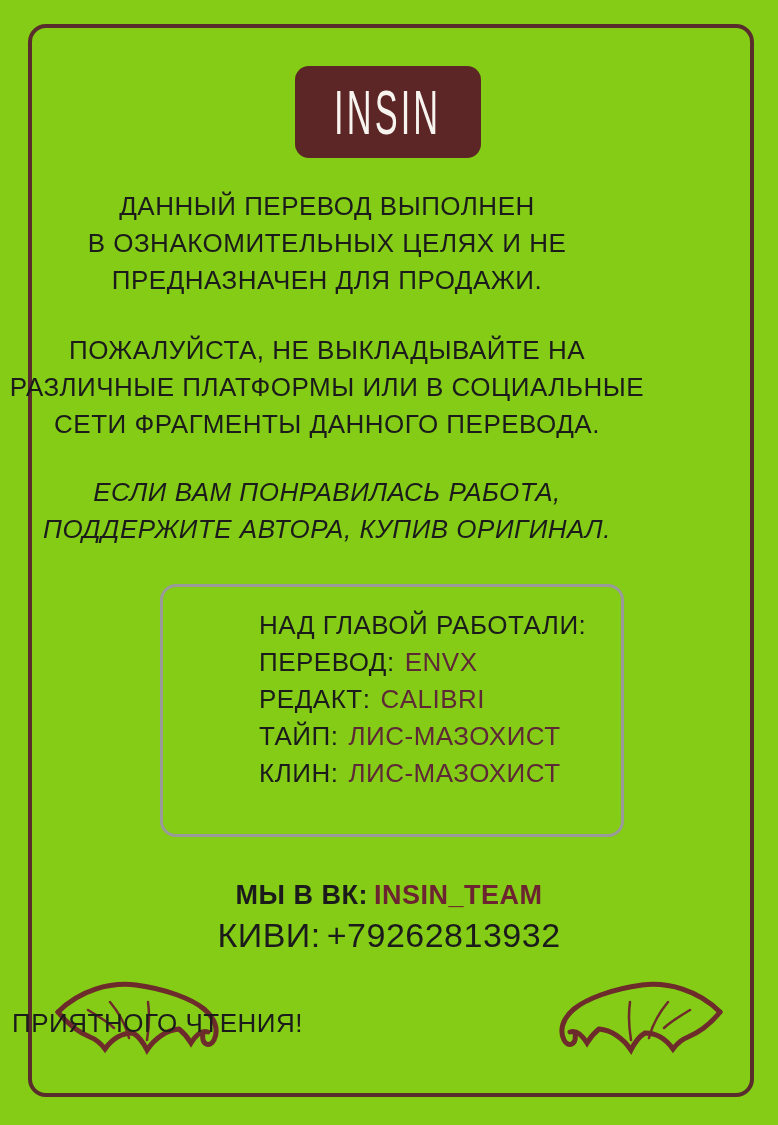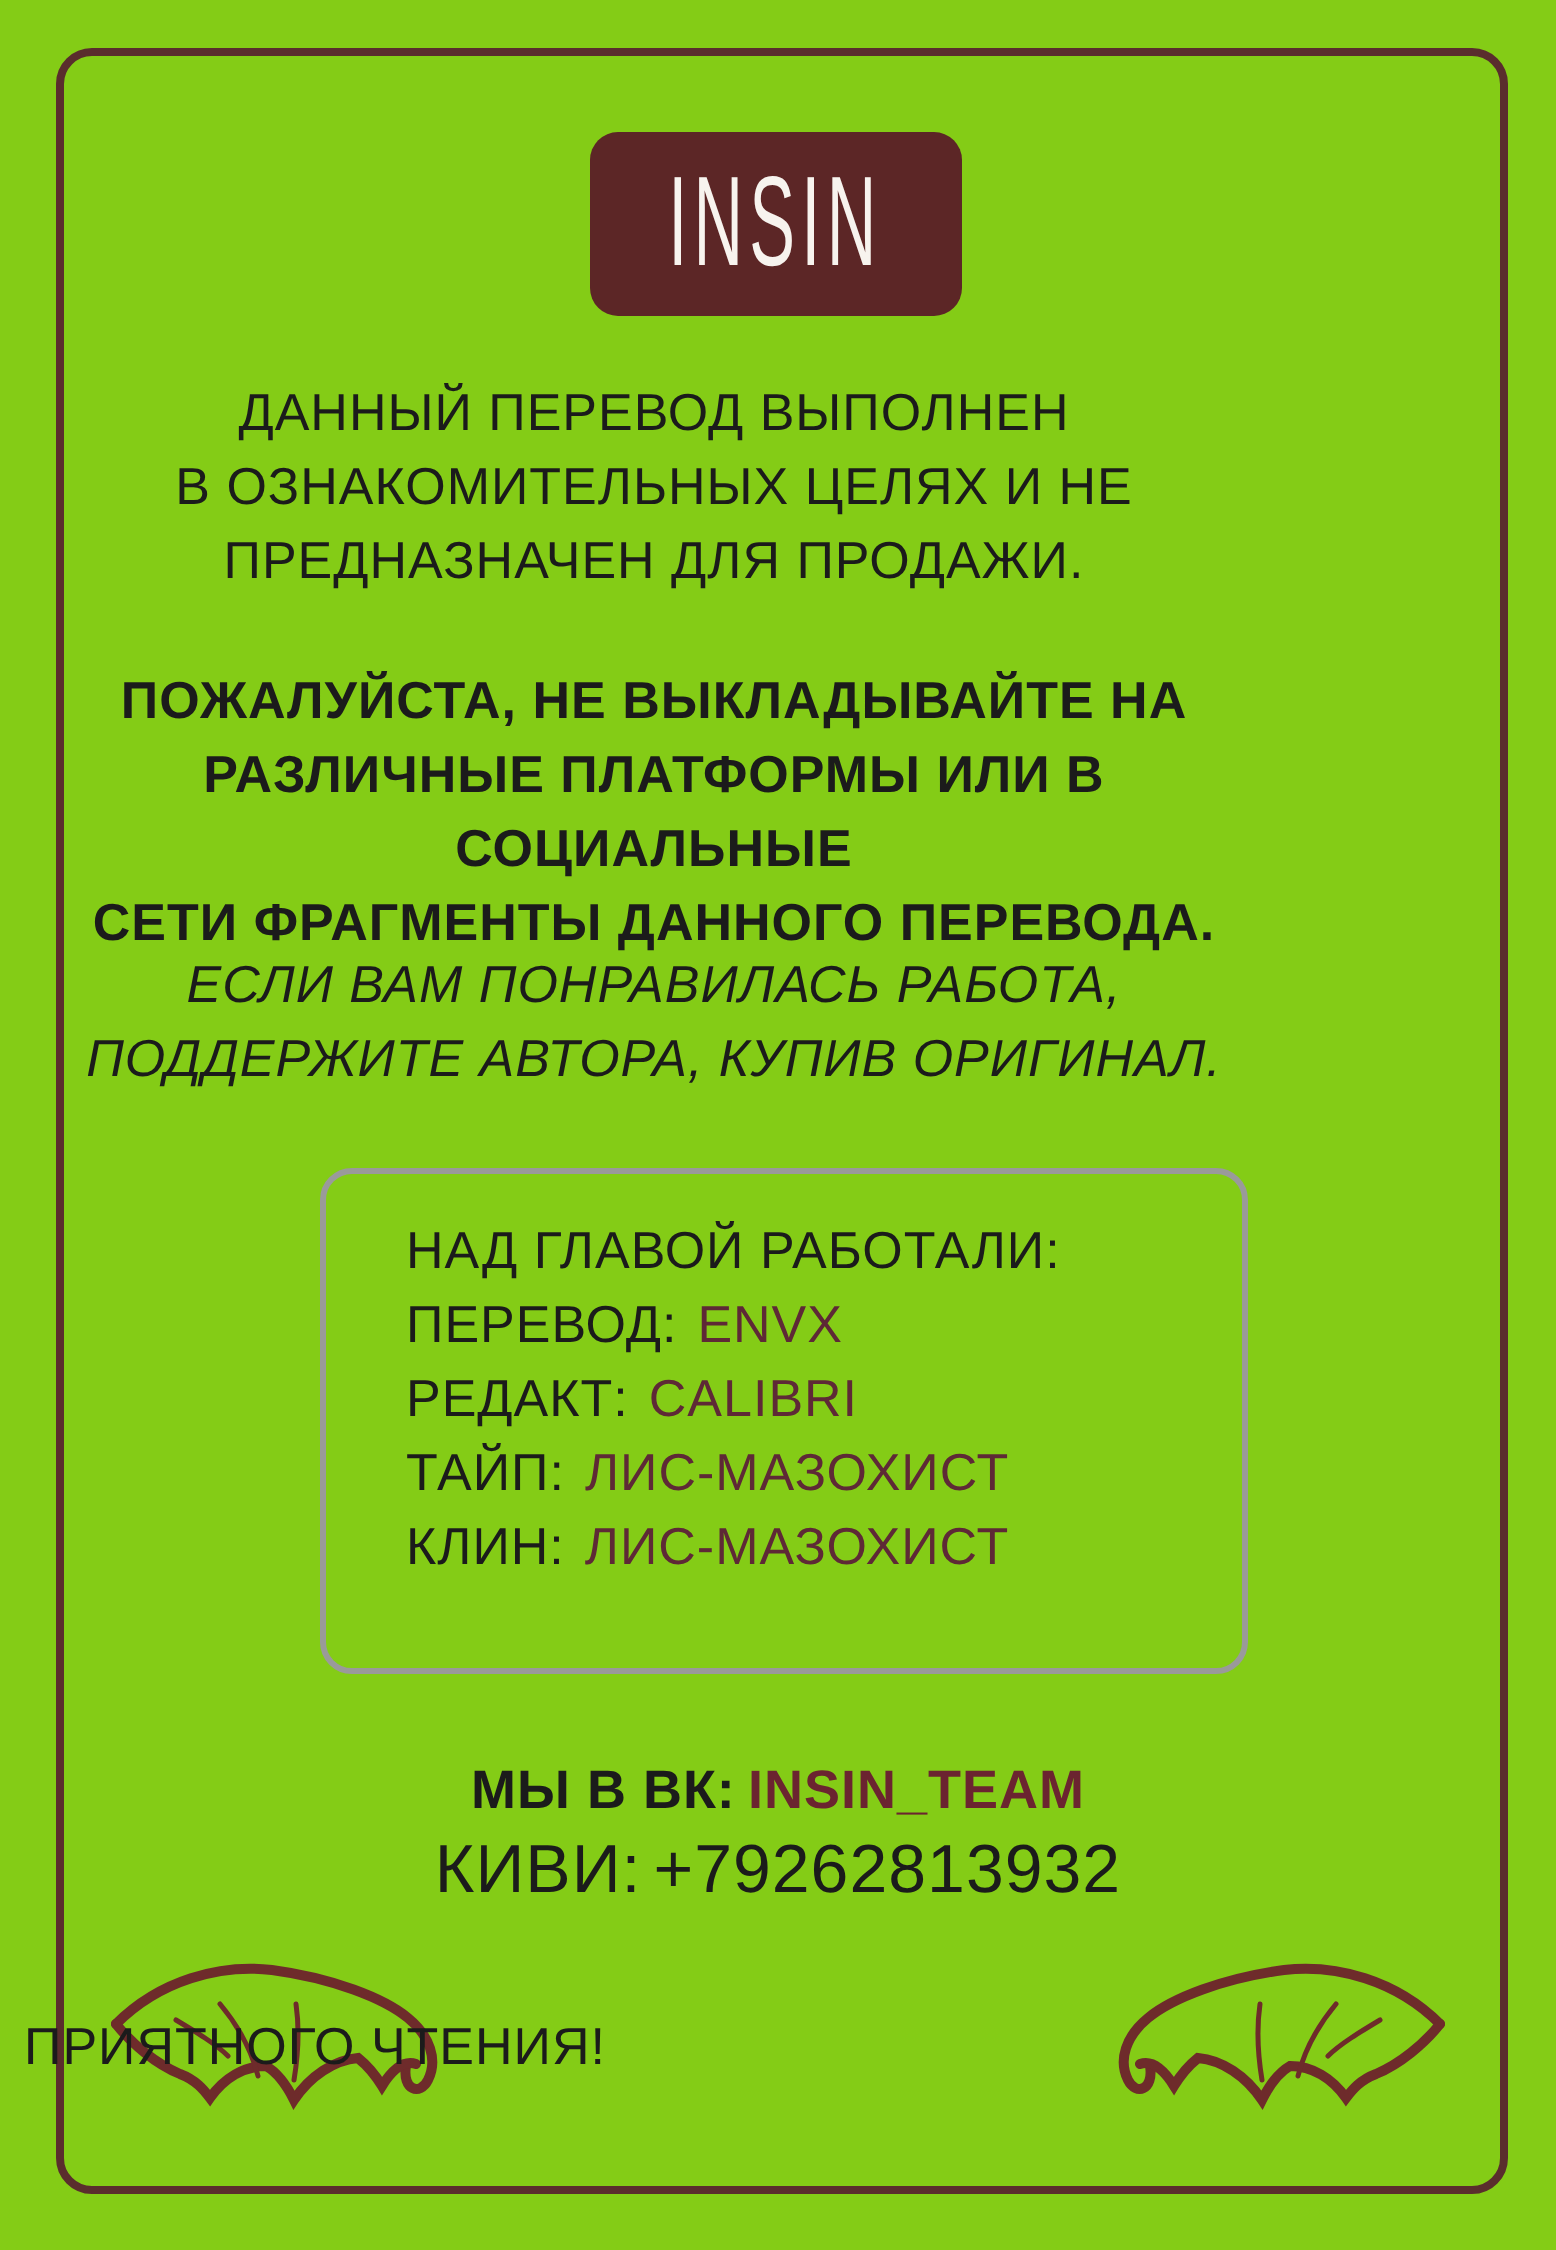--- a/index.html
+++ b/index.html
@@ -33,29 +33,29 @@
     transform:scaleY(1.45) scaleX(0.78);
   }
   .para{
     position:absolute;left:0;width:654px;
     text-align:center;
     font-size:26px;
     line-height:37px;
     letter-spacing:0.5px;
   }
   .p1{top:188px;}
-  .p2{top:332px;font-weight:700;}
+  .p2{top:332px;font-weight:400;}
   .p3{top:474px;font-style:italic;}
   .credits-box{
     position:absolute;left:160px;top:584px;
     width:464px;height:253px;
     border:3px solid #9a9a9a;
     border-radius:16px;
     box-sizing:border-box;
-    padding:20px 10px 0 40px;
+    padding:20px 10px 0 96px;
     font-size:26px;
     line-height:37px;
     letter-spacing:0.5px;
   }
   .credit-line .label{color:#1b1b1b;margin-right:10px;}
   .credit-line .value{color:#5e2936;}
   .vk-line{
     position:absolute;left:0;top:880px;width:778px;
     text-align:center;font-size:27px;letter-spacing:0.5px;font-weight:bold;
   }

